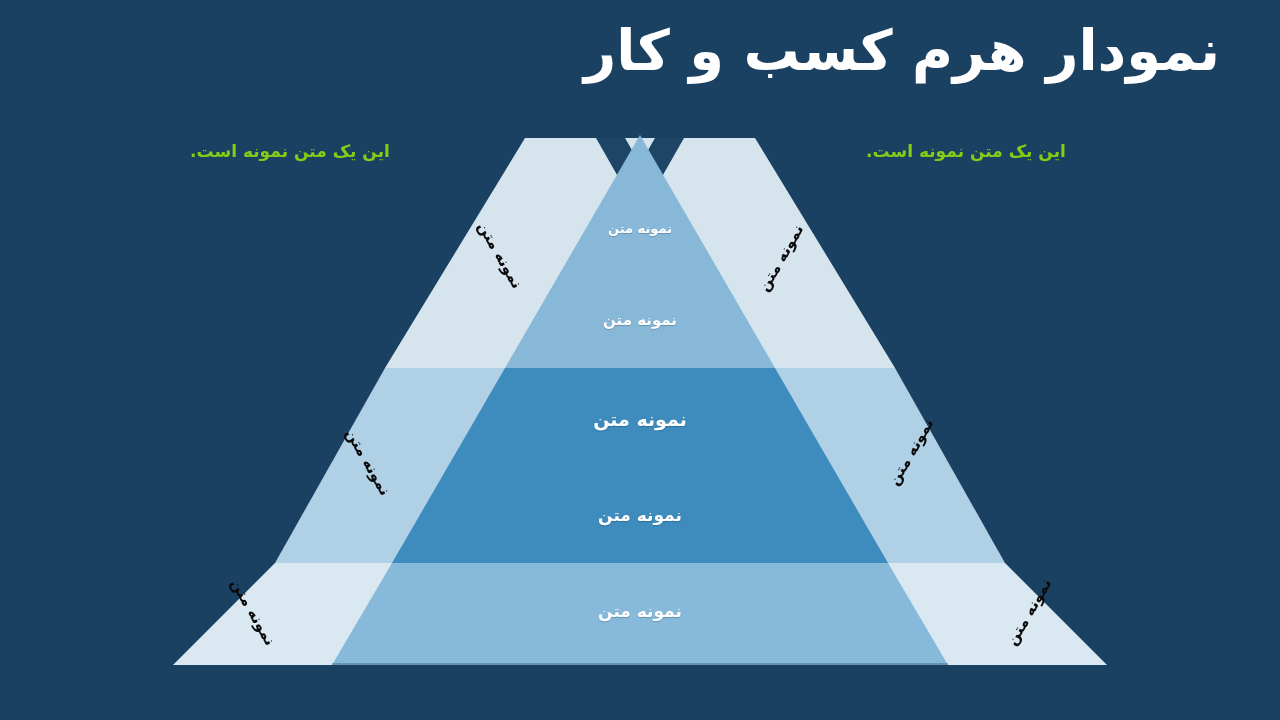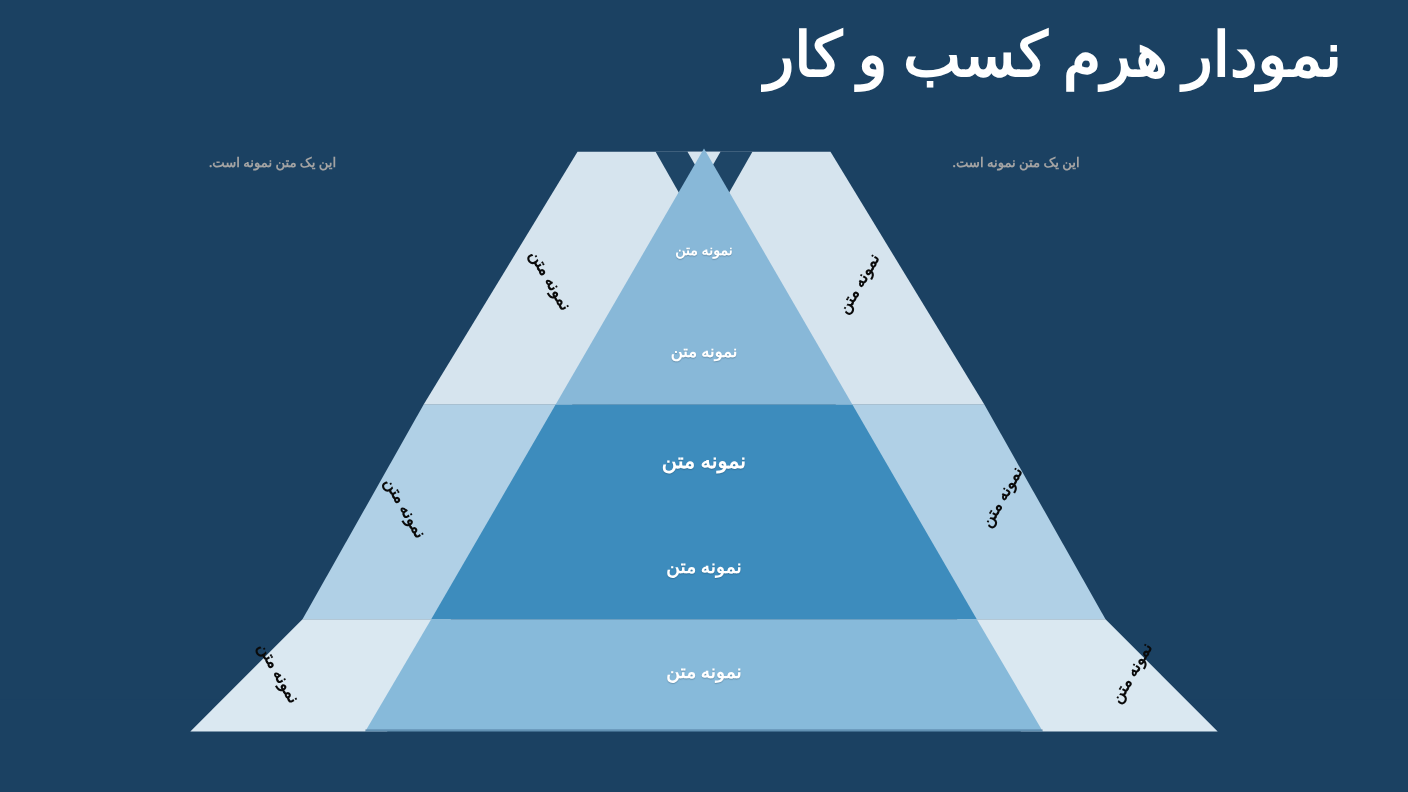--- a/index.html
+++ b/index.html
@@ -14,42 +14,41 @@
     overflow: hidden;
     font-family: "DejaVu Sans", "Liberation Sans", sans-serif;
     position: relative;
   }
   #slide {
     position: absolute;
     inset: 0;
     width: 1280px;
     height: 636px;
     background: #1b4162;
-    font-family: Liberation Serif, serif;
   }
   
   .title {
     position: absolute;
     top: 16px;
     right: 60px;
     left: 60px;
     text-align: right;
     color: #ffffff;
     font-size: 56px;
     font-weight: bold;
     line-height: 1.25;
     direction: rtl;
     white-space: nowrap;
     letter-spacing: 0px;
   }
   
   .caption {
     position: absolute;
-    color: #a3a3a3;
-    font-size: 12px;
+    color: #84cc16;
+    font-size: 17px;
     font-weight: bold;
     direction: rtl;
     white-space: nowrap;
   }
   .caption-left {
     top: 141px;
     left: 190px;
     text-align: right;
   }
   .caption-right {

